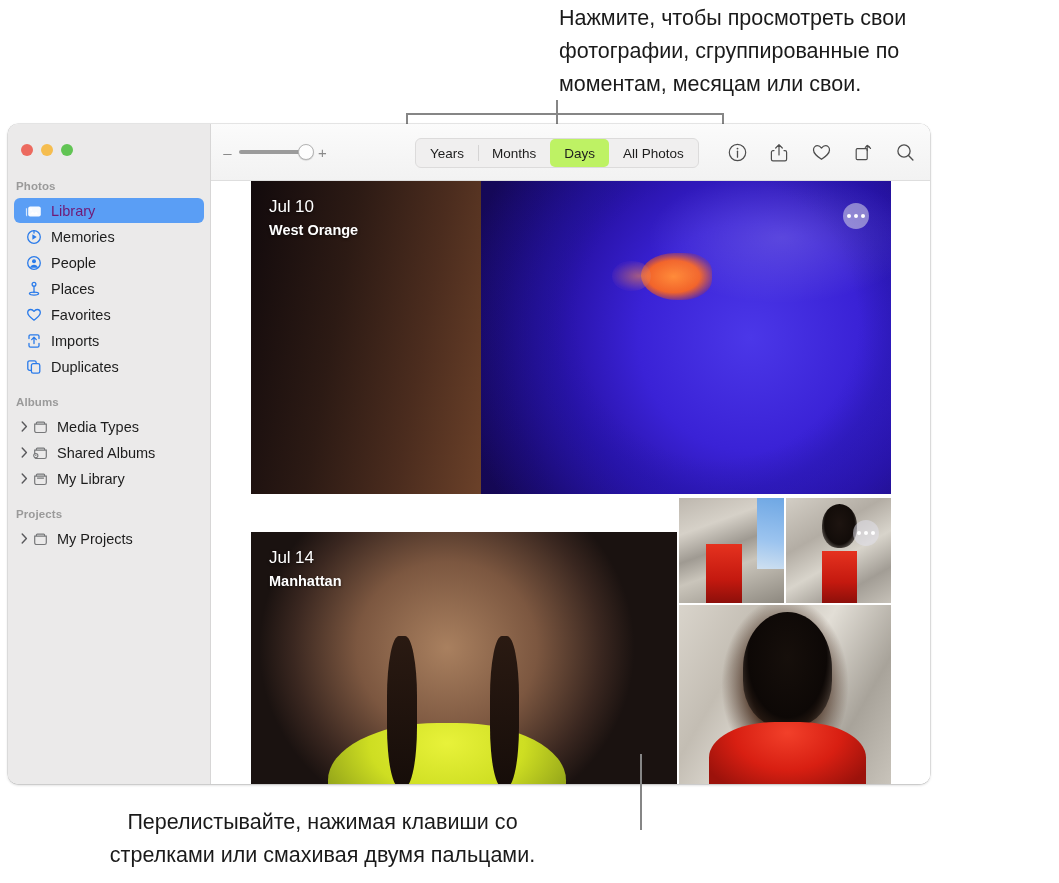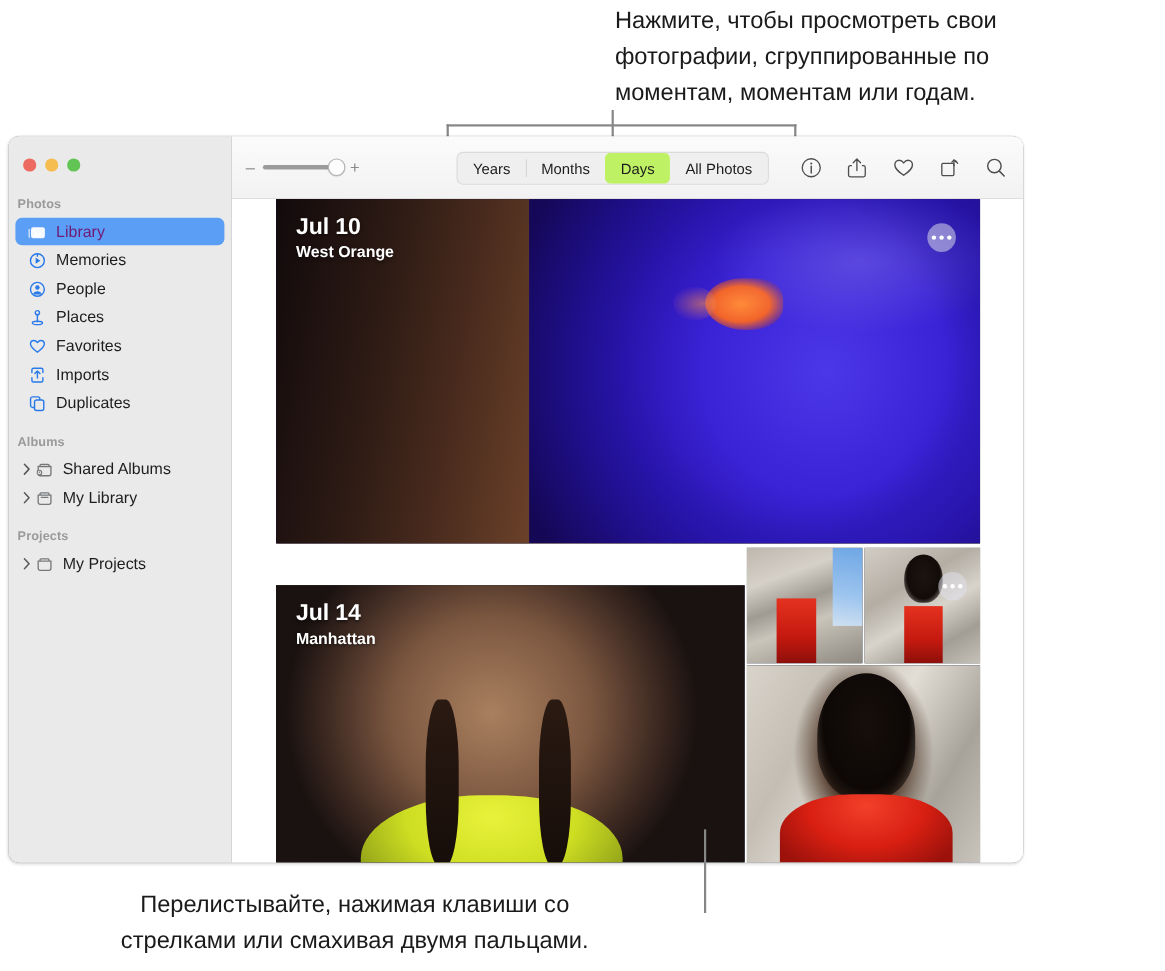--- a/index.html
+++ b/index.html
@@ -276,22 +276,22 @@
 
   .overlay-label {
     position: absolute;
     left: 18px;
     top: 14px;
     color: #ffffff;
     text-shadow: 0 1px 3px rgba(0,0,0,0.55);
     pointer-events: none;
   }
   .overlay-date {
-    font-size: 21px;
-    font-weight: bold;
+    font-size: 17px;
+    font-weight: normal;
     line-height: 23px;
     letter-spacing: -0.1px;
   }
   .overlay-place {
     font-size: 14.5px;
     font-weight: bold;
     line-height: 20px;
     margin-top: 2px;
   }
   .ellipsis-btn {
@@ -392,21 +392,21 @@
     position:absolute; left:14%; bottom:0; width:74%; height:36%;
     background: radial-gradient(ellipse at 50% 16%, #f2402a 0%, #d81f12 48%, #9c120b 86%);
     border-radius: 42% 42% 0 0 / 54% 54% 0 0;
   }
 </style>
 </head>
 <body>
 
 <div class="callout-text" id="callout-top-text">Нажмите, чтобы просмотреть свои
 фотографии, сгруппированные по
-моментам, моментам или годам.</div>
+моментам, месяцам или свои.</div>
 
 <div class="rule rule-v" style="left:556px; top:100px; width:2px; height:26px;"></div>
 <div class="rule rule-h" style="left:406px; top:113px; width:318px; height:2px;"></div>
 <div class="rule rule-v" style="left:406px; top:113px; width:2px; height:14px;"></div>
 <div class="rule rule-v" style="left:722px; top:113px; width:2px; height:14px;"></div>
 
 <div id="window">
 
   <div id="sidebar">
 
@@ -490,20 +490,34 @@
           <svg width="16" height="16" viewBox="0 0 16 16" fill="none">
             <rect x="1.8" y="1.8" width="8.4" height="9.6" rx="1.8" stroke="currentColor" stroke-width="1.3"></rect>
             <rect x="5.4" y="4.6" width="8.4" height="9.6" rx="1.8" stroke="currentColor" stroke-width="1.3" fill="#ebeaea"></rect>
           </svg>
         </span>
         <span>Duplicates</span>
       </div>
 
       <div class="section-label" style="padding-top:16px;">Albums</div>
 
+      <div class="side-item disclosure">
+        <span class="chev">
+          <svg width="7" height="11" viewBox="0 0 7 11" fill="none">
+            <path d="M1.2 1l4.2 4.5L1.2 10" stroke="currentColor" stroke-width="1.4" stroke-linecap="round" stroke-linejoin="round"></path>
+          </svg>
+        </span>
+        <span class="folder-icon">
+          <svg width="15" height="14" viewBox="0 0 15 14" fill="none">
+            <path d="M1.7 4.1h11.6v6.6c0 1-.8 1.8-1.8 1.8H3.5c-1 0-1.8-.8-1.8-1.8z" stroke="currentColor" stroke-width="1.2"></path>
+            <path d="M3.4 4.1V3c0-.5.4-.9.9-.9h6.4c.5 0 .9.4.9.9v1.1" stroke="currentColor" stroke-width="1.2"></path>
+          </svg>
+        </span>
+        <span>Media Types</span>
+      </div>
 
       <div class="side-item disclosure">
         <span class="chev">
           <svg width="7" height="11" viewBox="0 0 7 11" fill="none">
             <path d="M1.2 1l4.2 4.5L1.2 10" stroke="currentColor" stroke-width="1.4" stroke-linecap="round" stroke-linejoin="round"></path>
           </svg>
         </span>
         <span class="folder-icon">
           <svg width="15" height="14" viewBox="0 0 15 14" fill="none">
             <path d="M1.7 4.1h11.6v6.6c0 1-.8 1.8-1.8 1.8H3.5c-1 0-1.8-.8-1.8-1.8z" stroke="currentColor" stroke-width="1.2"></path>

